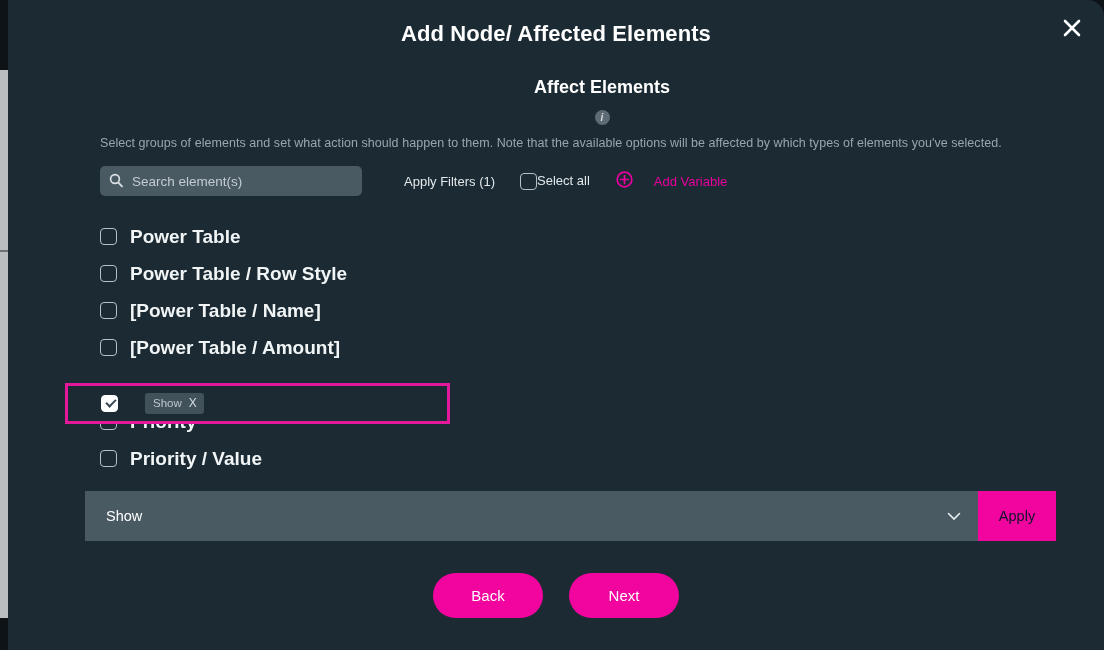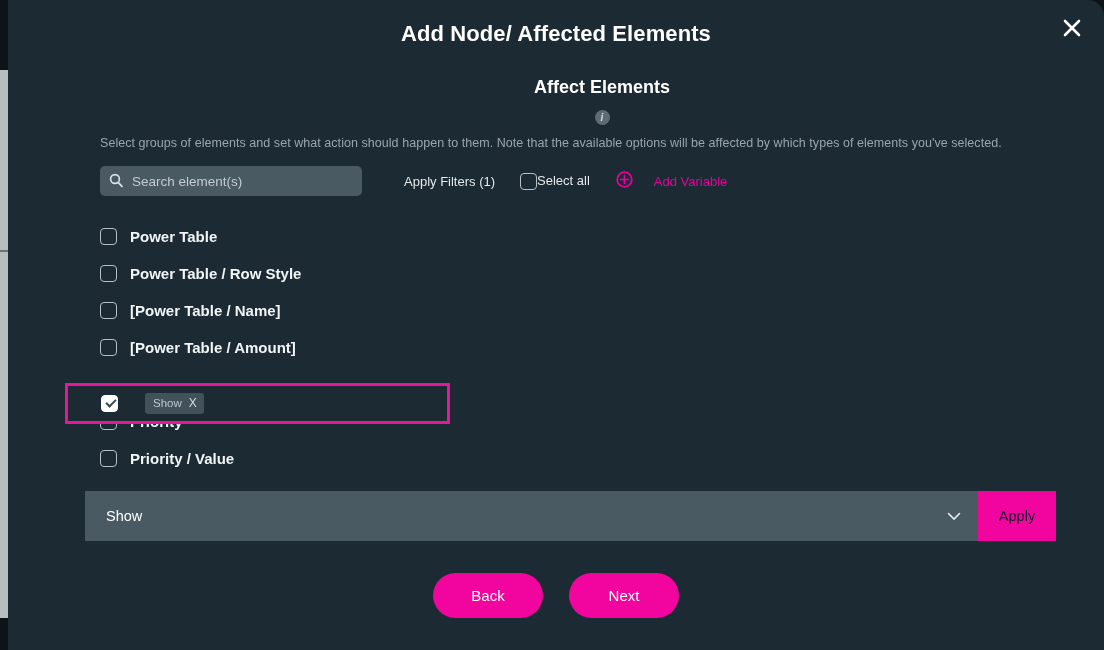--- a/index.html
+++ b/index.html
@@ -228,21 +228,21 @@
   }
   .element-row {
     display: flex;
     align-items: center;
     height: 37px;
     gap: 13px;
     cursor: pointer;
     position: relative;
   }
   .element-label {
-    font-size: 15px;
+    font-size: 19px;
     font-weight: bold;
     color: #f1f5f6;
     white-space: nowrap;
   }
   .element-row.highlighted {
     position: absolute;
     left: 57px;
     top: 383px;
     width: 385px;
     height: 41px;

